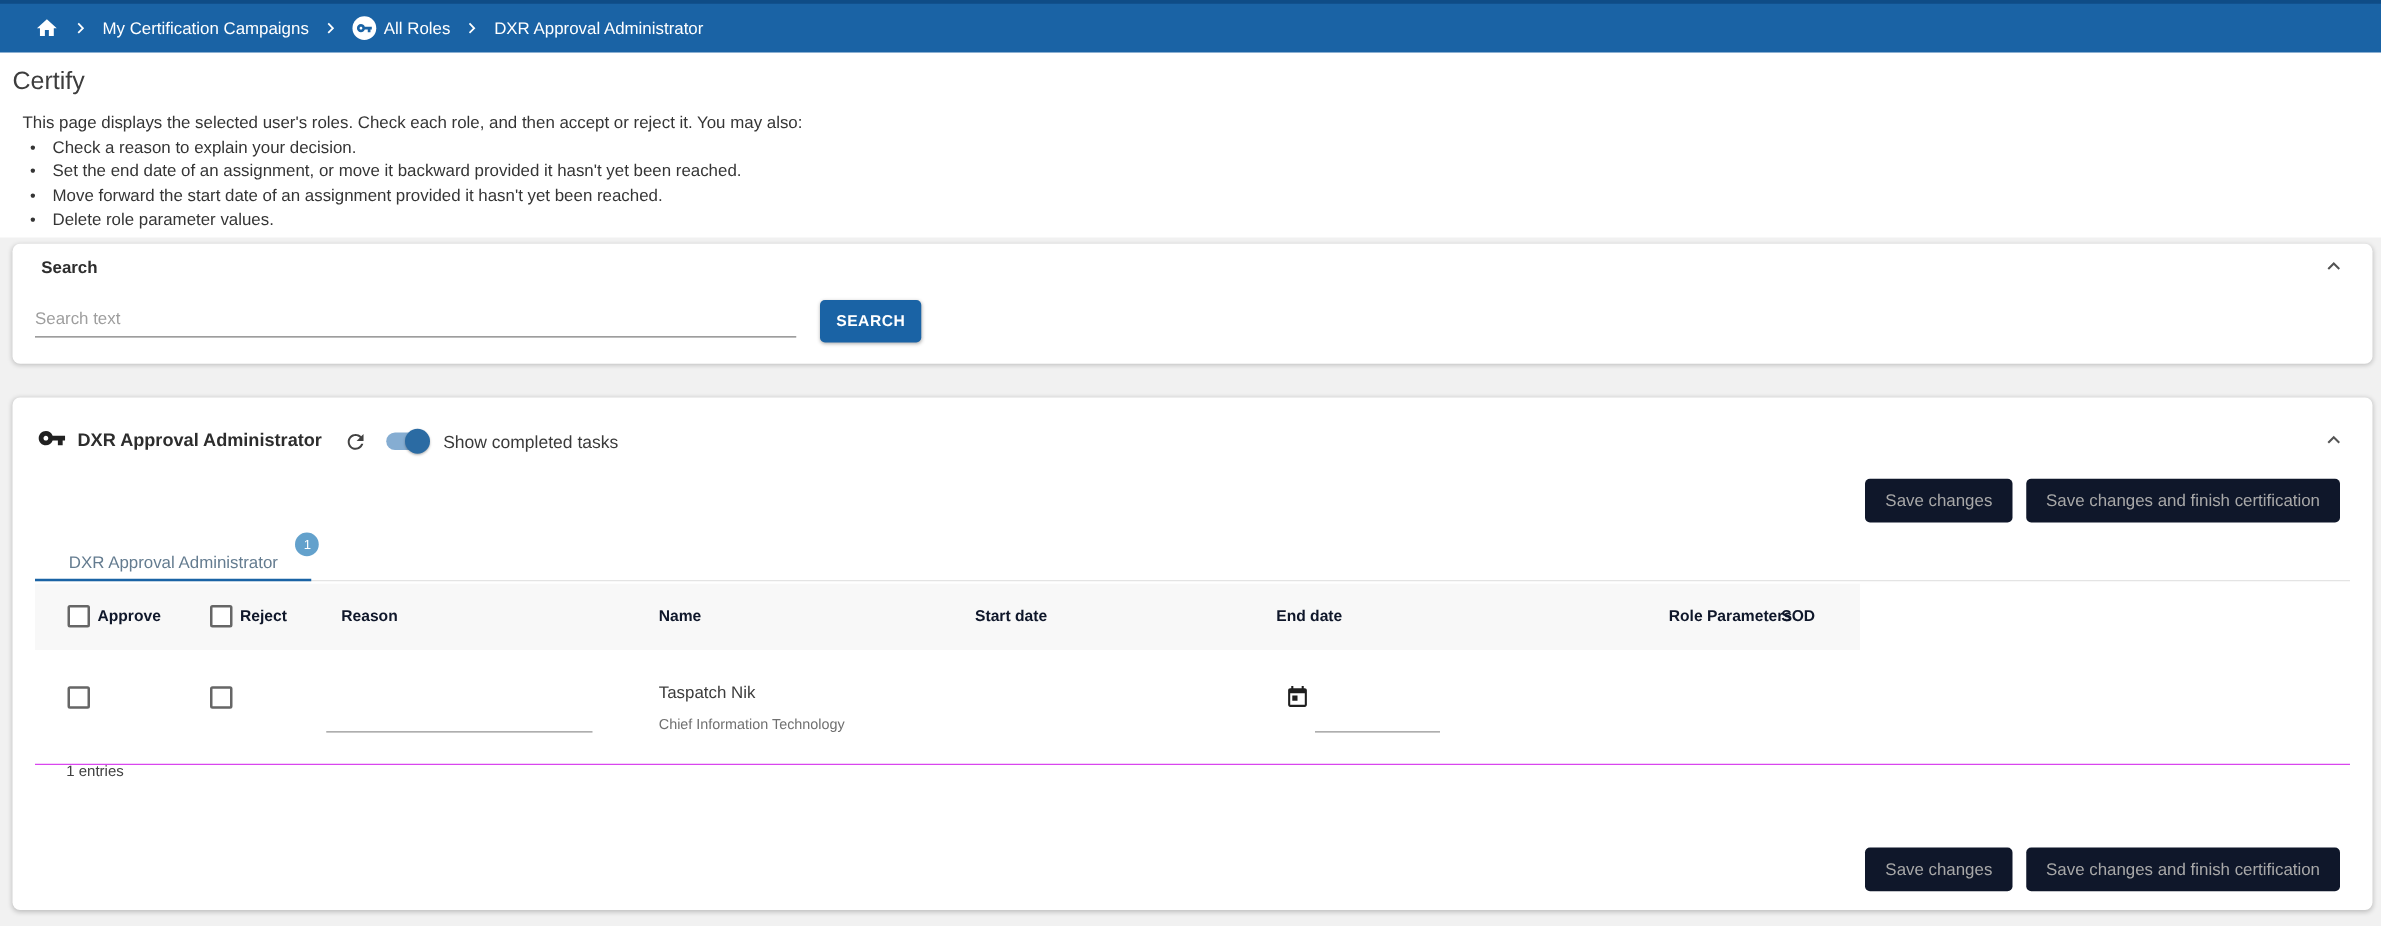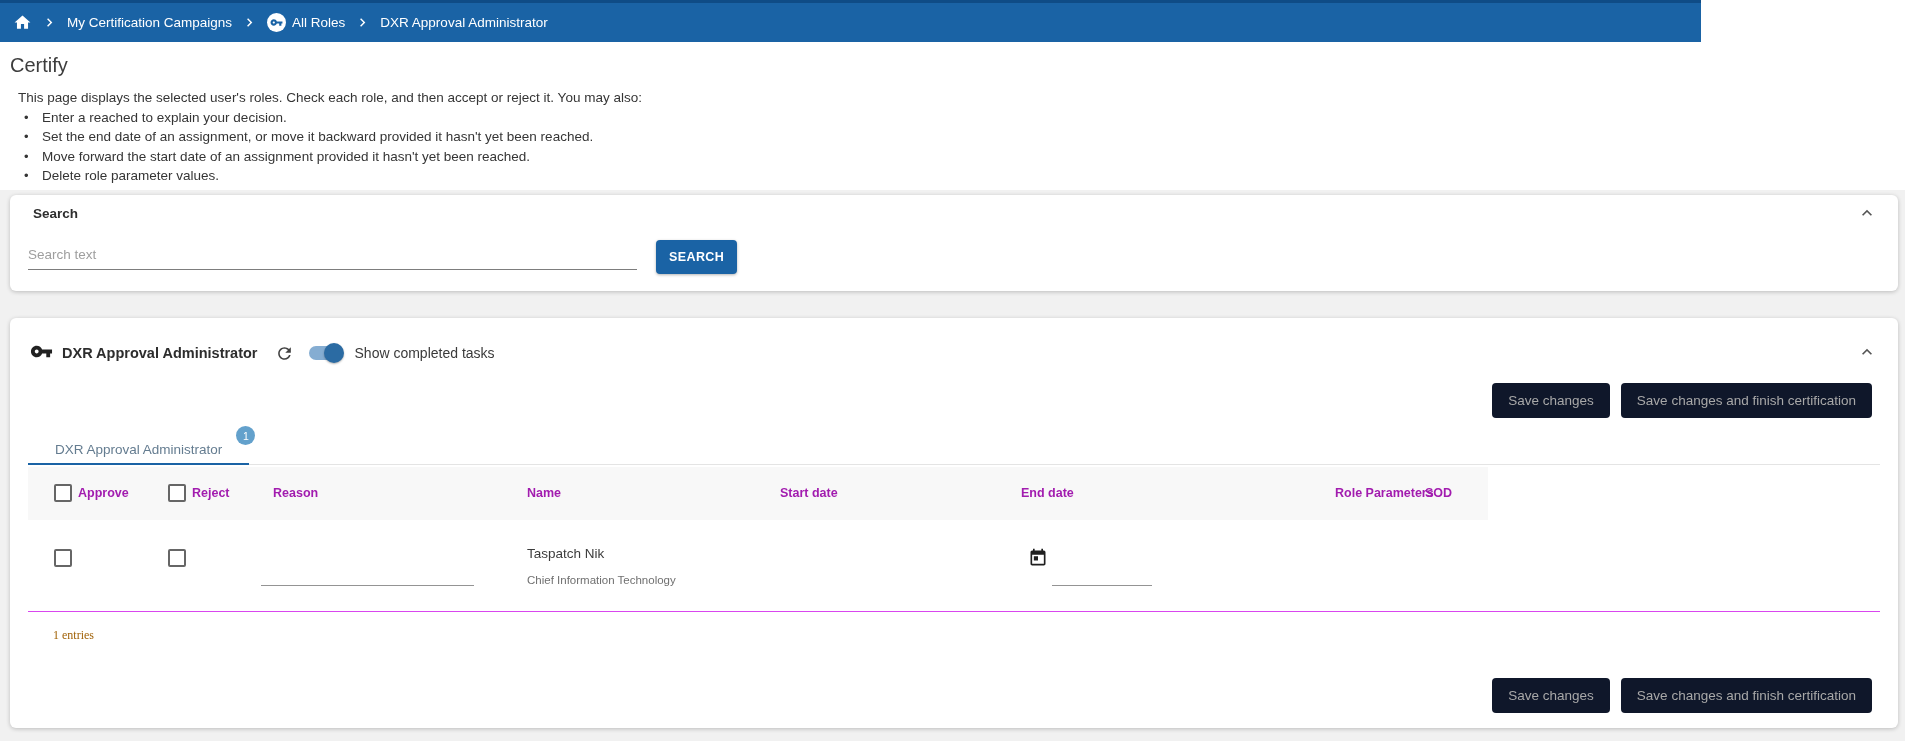--- a/index.html
+++ b/index.html
@@ -9,23 +9,23 @@
     background:#ffffff;
     position:relative;
     overflow:hidden;
     color:#3a3a3a;
   }
   
   .page-bg { position:absolute; left:0; top:190px; width:1905px; height:551px; background:#f1f1f1; }
 
   
   .topbar {
-    position:absolute; left:0; top:0; width:1701px; height:42px;
+    position:absolute; left:0; top:0; width:1905px; height:42px;
     background:#1a63a5; border-top:3px solid #0f4c86;
-    display:flex; align-items:center; padding-left:13px; gap:9px;
+    display:flex; align-items:center; padding-left:28px; gap:9px;
     color:#ffffff; font-size:13.5px; z-index:5;
   }
   .topbar .crumb { display:flex; align-items:center; gap:6px; cursor:pointer; white-space:nowrap; }
   .topbar svg { display:block; }
   .key-circle {
     width:19px; height:19px; border-radius:50%; background:#ffffff;
     display:flex; align-items:center; justify-content:center;
   }
 
   
@@ -84,40 +84,40 @@
   .tab { position:absolute; left:0; top:0; height:30px; padding:0 27px; display:flex; align-items:center;
          border-bottom:2px solid #1a63a5; cursor:pointer; }
   .tab-label { font-size:13.5px; color:#647c90; white-space:nowrap; }
   .tab-badge {
     position:absolute; right:-6px; top:-9px; width:19px; height:19px; border-radius:50%;
     background:#63a1cc; color:#fff; font-size:10.5px; display:flex; align-items:center; justify-content:center;
   }
 
   
   .thead { position:absolute; left:18px; top:149px; width:1460px; height:53px; background:#f8f8f8; }
-  .col-label { position:absolute; top:19px; font-size:12.5px; font-weight:700; color:#a21caf; white-space:nowrap; }
+  .col-label { position:absolute; top:19px; font-size:12.5px; font-weight:700; color:#0f172a; white-space:nowrap; }
   .cb { position:absolute; width:18px; height:18px; border:2px solid #666; border-radius:2px; background:#fff; cursor:pointer; }
   .thead .cb { top:17px; }
 
   .trow { position:absolute; left:18px; top:202px; width:1852px; height:92px; border-bottom:1px solid #d946ef; }
   .trow .cb { top:29px; }
   .reason-input {
     position:absolute; left:233px; top:42px; width:213px; height:24px;
     border:none; border-bottom:1px solid #949494; outline:none; background:transparent;
     font-family:"Liberation Sans", sans-serif; font-size:13px;
   }
   .name-main { position:absolute; left:499px; top:26px; font-size:13.5px; color:#3c3c3c; }
   .name-sub  { position:absolute; left:499px; top:54px; font-size:11.5px; color:#707070; }
   .cal-btn { position:absolute; left:1000px; top:28px; width:20px; height:20px; cursor:pointer; }
   .enddate-input {
     position:absolute; left:1024px; top:42px; width:100px; height:24px;
     border:none; border-bottom:1px solid #949494; outline:none; background:transparent;
     font-family:"Liberation Sans", sans-serif; font-size:13px;
   }
-  .entries { position:absolute; left:43px; top:310px; font-size:12px; color:#a16207;font-family:Liberation Serif, serif; }
+  .entries { position:absolute; left:43px; top:292px; font-size:12px; color:#404040; }
 </style>
 </head>
 <body>
 
 <div class="page-bg"></div>
 
 <div class="topbar">
   <span class="crumb">
     <span>
       <svg width="19" height="19" viewBox="0 0 24 24" fill="#ffffff">
@@ -153,21 +153,21 @@
   </span>
   <span class="crumb">
     <span>DXR Approval Administrator</span>
   </span>
 </div>
 
 <div class="intro">
   <h1>Certify</h1>
   <div class="desc">This page displays the selected user's roles. Check each role, and then accept or reject it. You may also:</div>
   <ul>
-    <li>Enter a reached to explain your decision.</li>
+    <li>Check a reason to explain your decision.</li>
     <li>Set the end date of an assignment, or move it backward provided it hasn't yet been reached.</li>
     <li>Move forward the start date of an assignment provided it hasn't yet been reached.</li>
     <li>Delete role parameter values.</li>
   </ul>
 </div>
 
 <div class="card search-card">
   <div class="search-title">Search</div>
   <div class="collapse-btn" style="top:8px;">
     <svg width="20" height="20" viewBox="0 0 24 24" fill="#555555">

